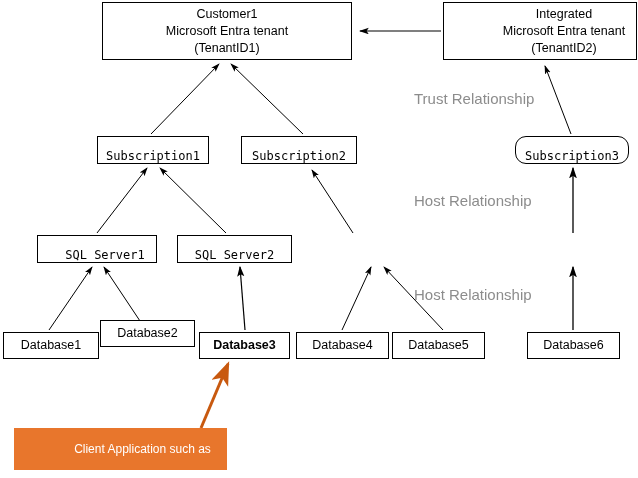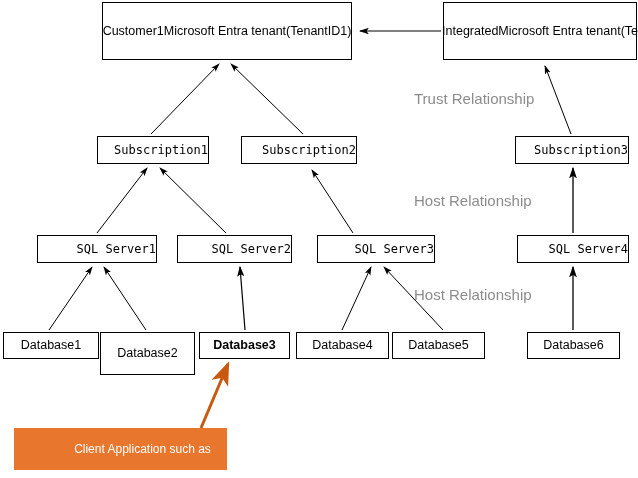--- a/index.html
+++ b/index.html
@@ -23,21 +23,21 @@
     width: 638px;
     height: 478px;
     pointer-events: none;
   }
   .node {
     position: absolute;
     box-sizing: border-box;
     border: 1px solid #000000;
     background: #ffffff;
     display: flex;
-    flex-direction: row;
+    flex-direction: column;
     align-items: center;
     justify-content: center;
     text-align: center;
     color: #000000;
     z-index: 2;
   }
   .node-sans {
     font-family: "Liberation Sans", sans-serif;
     font-size: 12.5px;
     line-height: 17px;
@@ -165,45 +165,39 @@
   </div>
 
   <div class="node node-mono" style="left:97px; top:136px; width:112px; height:28px;">
     <span>Subscription1</span>
   </div>
 
   <div class="node node-mono" style="left:241px; top:136px; width:116px; height:28px;">
     <span>Subscription2</span>
   </div>
 
-  <div class="node node-mono" style="left:515px; top:136px; width:114px; height:28px;">
+  <div class="node node-mono" style="left:515px; top:136px; width:114px; height:28px;border-radius:11px;">
     <span>Subscription3</span>
   </div>
 
   <div class="node node-mono" style="left:37px; top:235px; width:120px; height:28px;padding-left:16px;">
     <span>SQL Server1</span>
   </div>
 
   <div class="node node-mono" style="left:177px; top:235px; width:115px; height:28px;">
     <span>SQL Server2</span>
   </div>
 
-  <div class="node node-mono" style="left:317px; top:235px; width:118px; height:28px;">
-    <span>SQL Server3</span>
-  </div>
-
-  <div class="node node-mono" style="left:517px; top:235px; width:112px; height:28px;">
-    <span>SQL Server4</span>
-  </div>
+
 
   <div class="node node-sans" style="left:3px; top:332px; width:96px; height:27px;">
     <span>Database1</span>
   </div>
 
-  <div class="node node-sans" style="left:100px; top:332px; width:95px; height:43px;">
+  <div class="node node-sans" style="left:100px; top:320px; width:95px; height:27px;">
     <span>Database2</span>
   </div>
 
   <div class="node node-sans" style="left:199px; top:332px; width:91px; height:27px;font-weight:bold;">
     <span>Database3</span>
   </div>
 
   <div class="node node-sans" style="left:296px; top:332px; width:93px; height:27px;">
     <span>Database4</span>
   </div>

